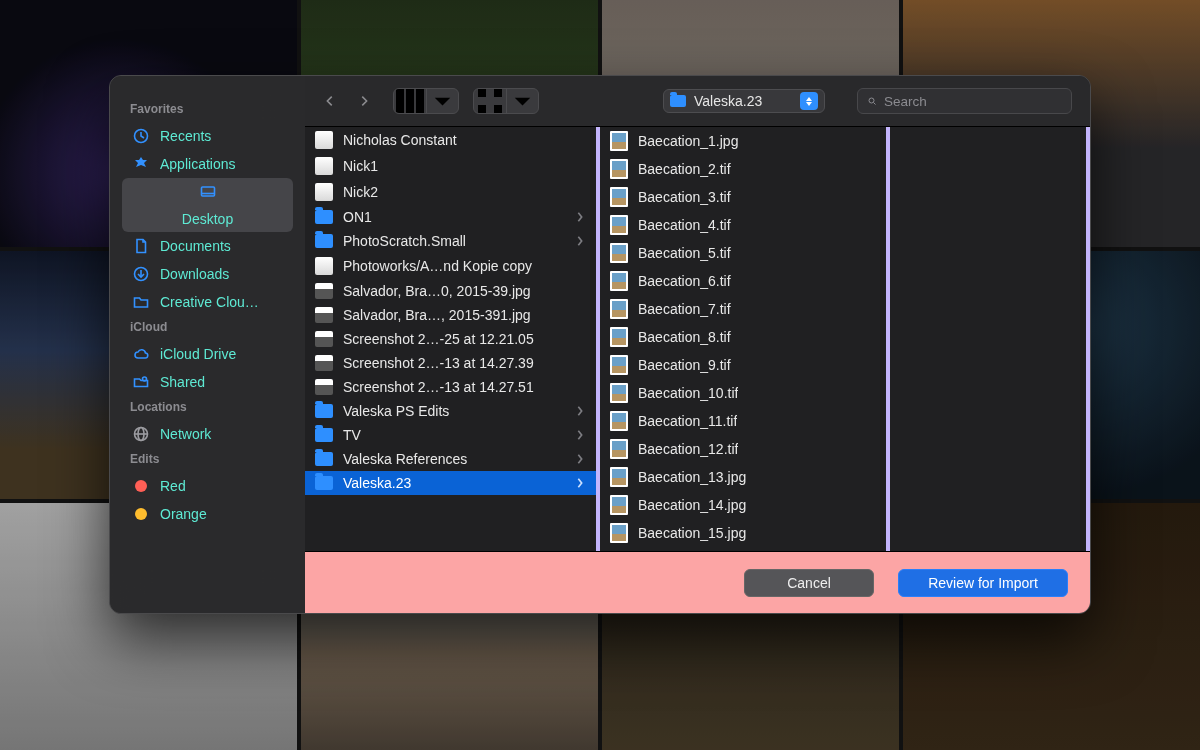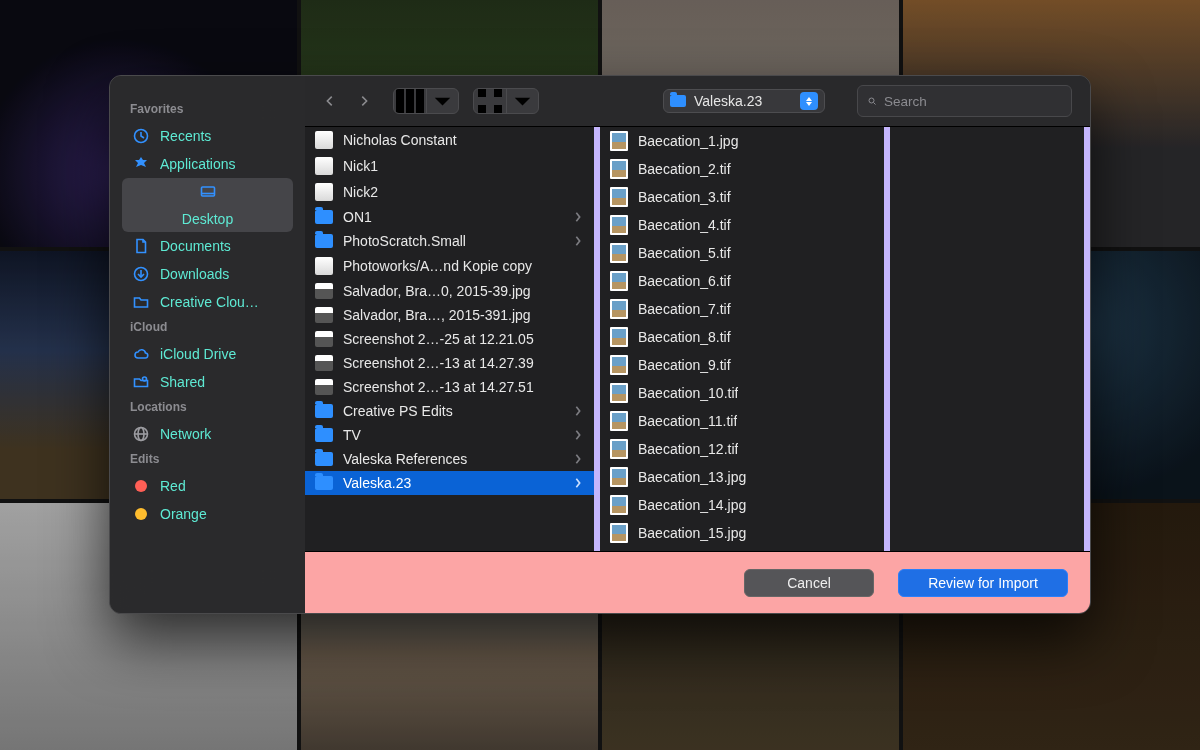--- a/index.html
+++ b/index.html
@@ -57,27 +57,27 @@
   .tb-seg .seg{width:32px;display:flex;align-items:center;justify-content:center;color:#cfcfd3;}
   .tb-seg .seg + .seg{border-left:1px solid #4b4b4e;}
   .path-pop{flex:0 0 auto;margin-left:auto;display:flex;align-items:center;gap:8px;height:24px;background:#38383b;border:1px solid #4d4d50;border-radius:6px;padding:0 6px 0 6px;}
   .path-pop .fico{width:16px;height:12px;background:#2e8fff;border-radius:2px;position:relative;}
   .path-pop .fico::before{content:"";position:absolute;left:0;top:-3px;width:7px;height:3px;background:#2e8fff;border-radius:2px 2px 0 0;}
   .path-pop span{color:#e6e6e6;font-size:14px;}
   .path-pop .dd{width:18px;height:18px;background:#2e8fff;border-radius:4px;display:flex;flex-direction:column;align-items:center;justify-content:center;margin-left:30px;}
   .path-pop .dd::before,.path-pop .dd::after{content:"";width:0;height:0;border-left:3px solid transparent;border-right:3px solid transparent;}
   .path-pop .dd::before{border-bottom:4px solid #fff;margin-bottom:1px;}
   .path-pop .dd::after{border-top:4px solid #fff;}
-  .search{margin-left:auto;width:215px;height:32px;background:#303033;border:1px solid #48484b;border-radius:6px;display:flex;align-items:center;gap:8px;padding:0 10px;color:#8b8b90;}
+  .search{margin-left:auto;width:215px;height:26px;background:#303033;border:1px solid #48484b;border-radius:6px;display:flex;align-items:center;gap:8px;padding:0 10px;color:#8b8b90;}
   .search svg{width:14px;height:14px;stroke:#8b8b90;fill:none;stroke-width:2;}
   .search input{flex:1;background:transparent;border:none;outline:none;color:#e6e6e6;font-size:13.5px;}
   .search input::placeholder{color:#8b8b90;}
 
   .columns{flex:1;display:flex;border-top:1px solid #000;background:#202022;overflow:hidden;}
-  .col{border-right:6px solid #c4b5fd;overflow:hidden;position:relative;}
+  .col{border-right:4px solid #c4b5fd;overflow:hidden;position:relative;}
   .col.c1{width:295px;}
   .col.c2{width:290px;}
   .col.c3{flex:1;}
   .row{display:flex;align-items:center;gap:10px;padding:4px 12px 4px 10px;color:#e8e8e8;white-space:nowrap;font-size:14px;}
   .row.sel{background:#0a63d6;color:#fff;}
   .row .chev{margin-left:auto;color:#7d7d82;}
   .row.sel .chev{color:#cde1ff;}
   .ico{width:18px;height:14px;border-radius:2px;flex:0 0 18px;}
   .ico.folder{background:#2e8fff;position:relative;}
   .ico.folder::before{content:"";position:absolute;left:0;top:-3px;width:8px;height:3px;background:#2e8fff;border-radius:2px 2px 0 0;}
@@ -327,21 +327,21 @@
           <div class="row">
             <span class="ico img"></span>
             <span class="name">Screenshot 2…-13 at 14.27.39</span>
           </div>
           <div class="row">
             <span class="ico img"></span>
             <span class="name">Screenshot 2…-13 at 14.27.51</span>
           </div>
           <div class="row">
             <span class="ico folder"></span>
-            <span class="name">Creative PS Edits</span>
+            <span class="name">Valeska PS Edits</span>
             <span class="chev"><svg viewBox="0 0 8 12">
                 <polyline points="2,1 6,6 2,11"></polyline>
               </svg></span>
           </div>
           <div class="row">
             <span class="ico folder"></span>
             <span class="name">TV</span>
             <span class="chev"><svg viewBox="0 0 8 12">
                 <polyline points="2,1 6,6 2,11"></polyline>
               </svg></span>

